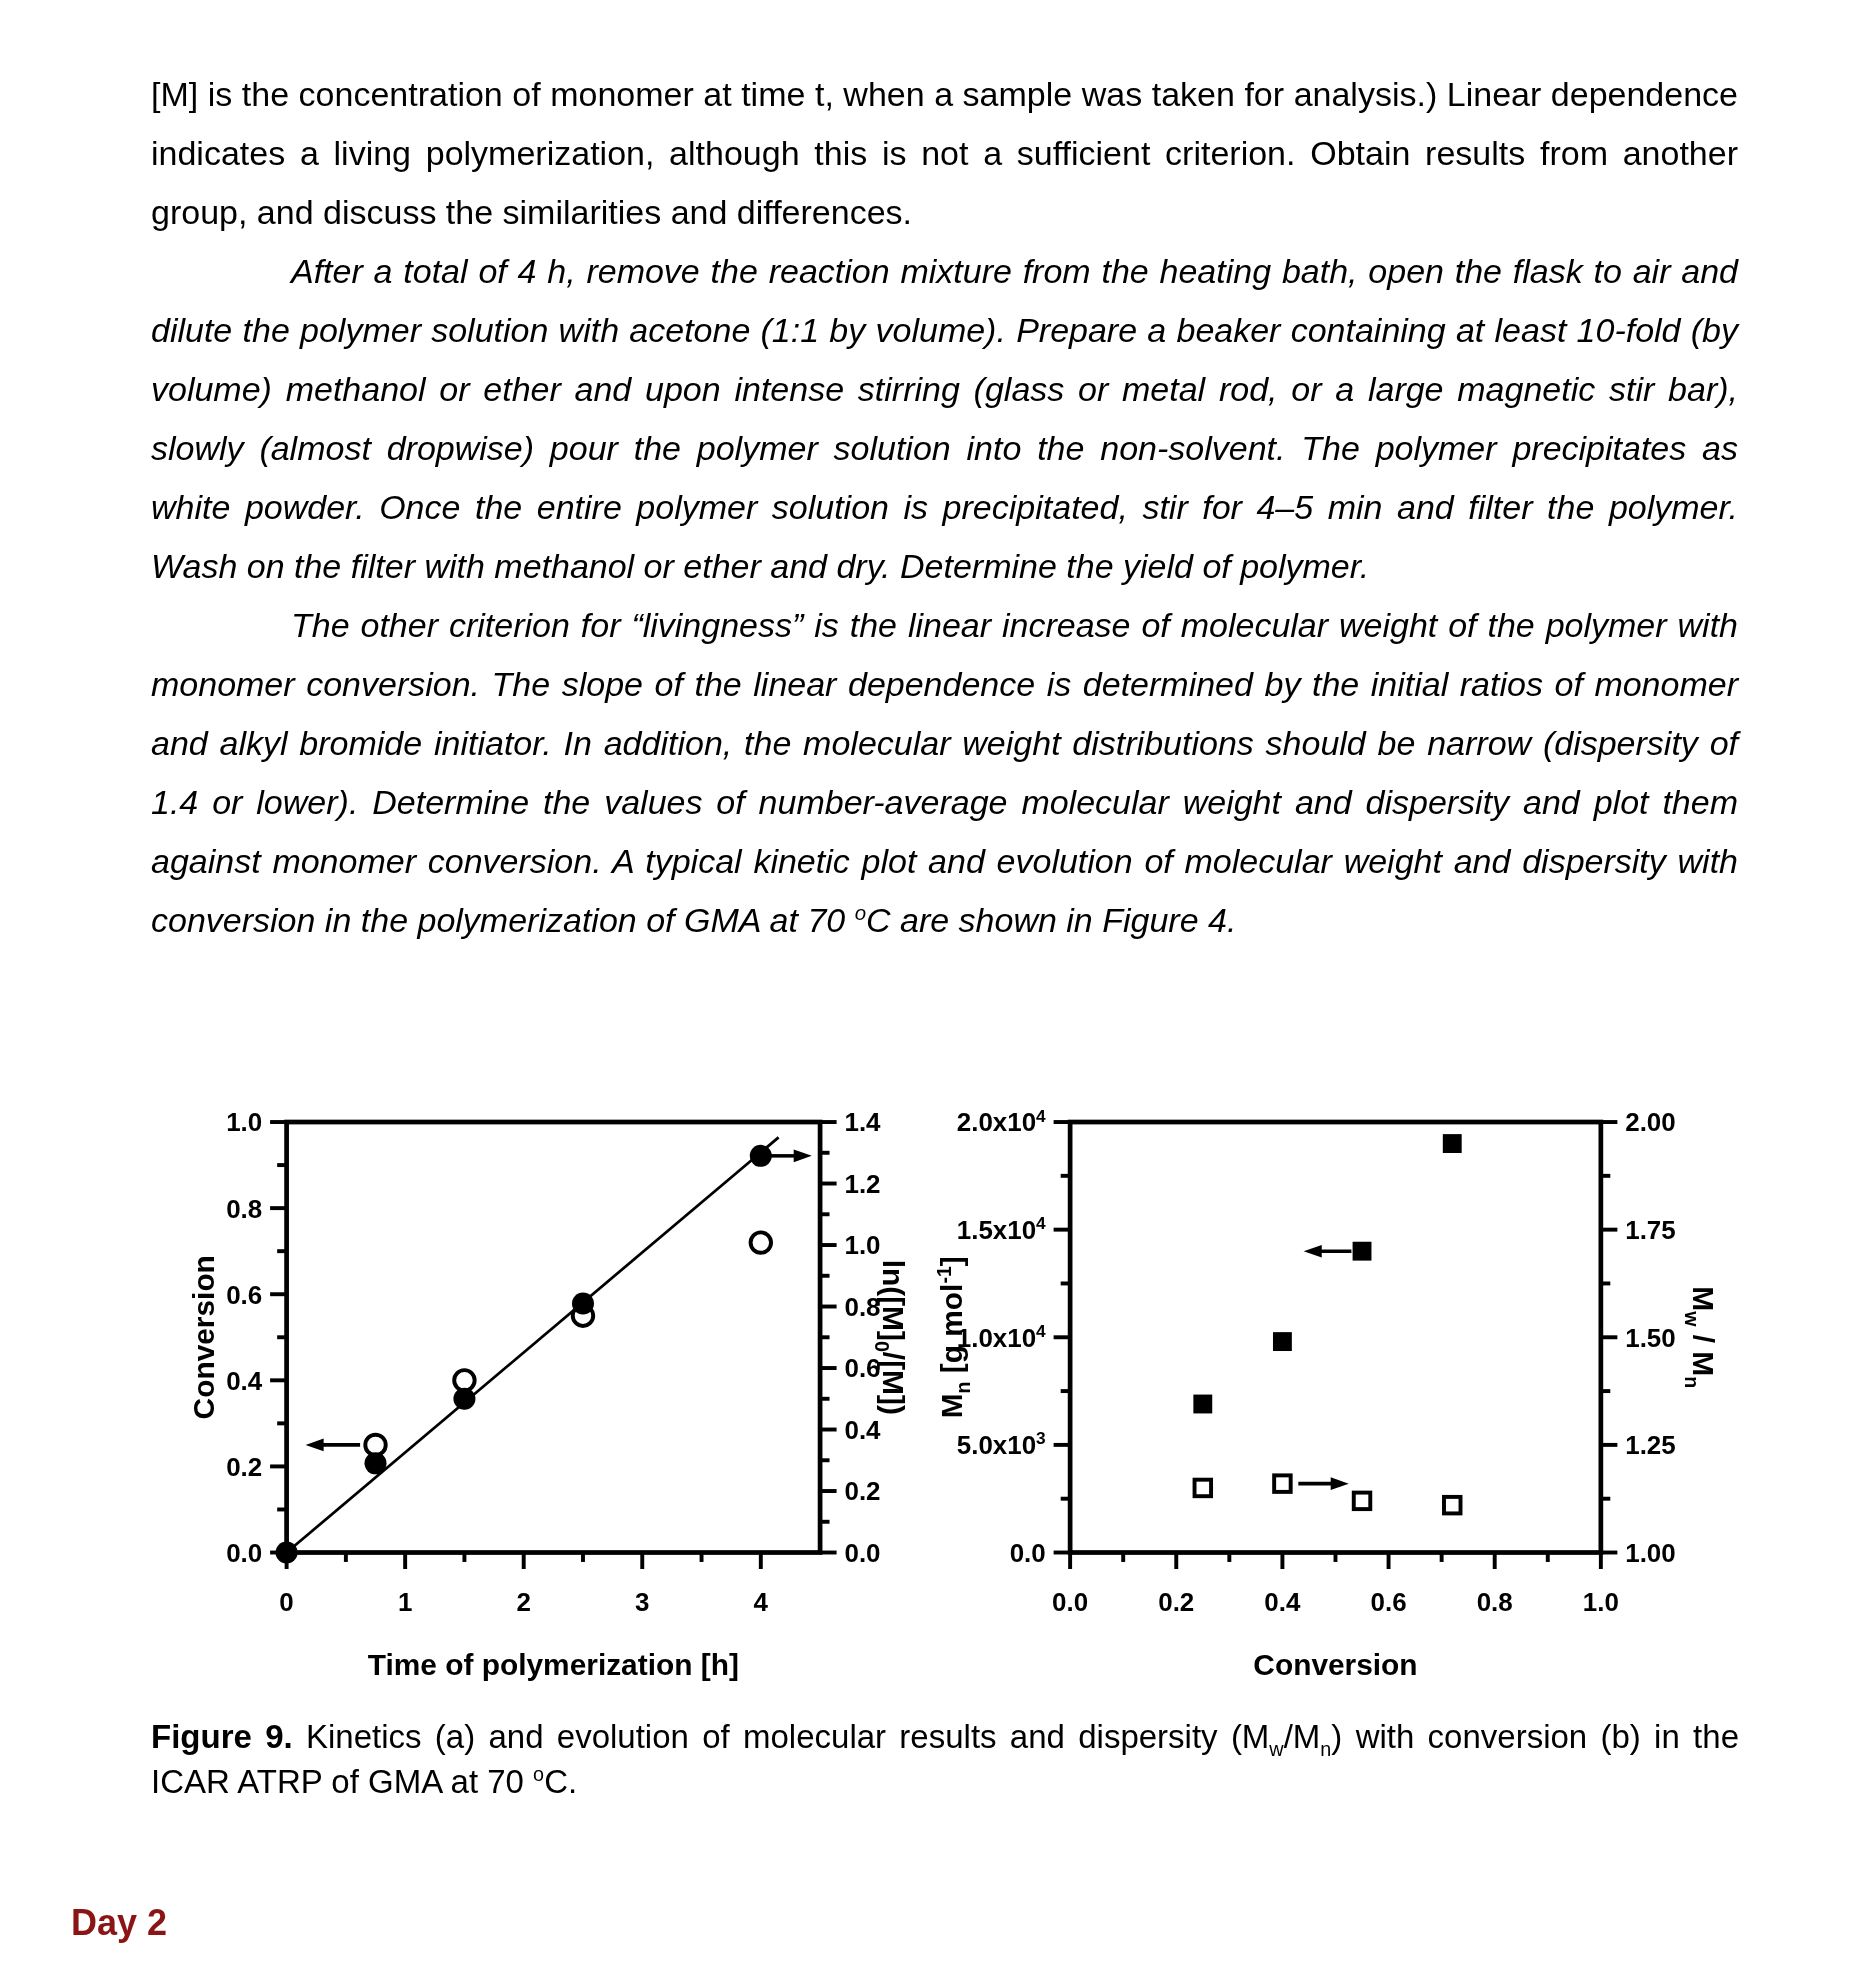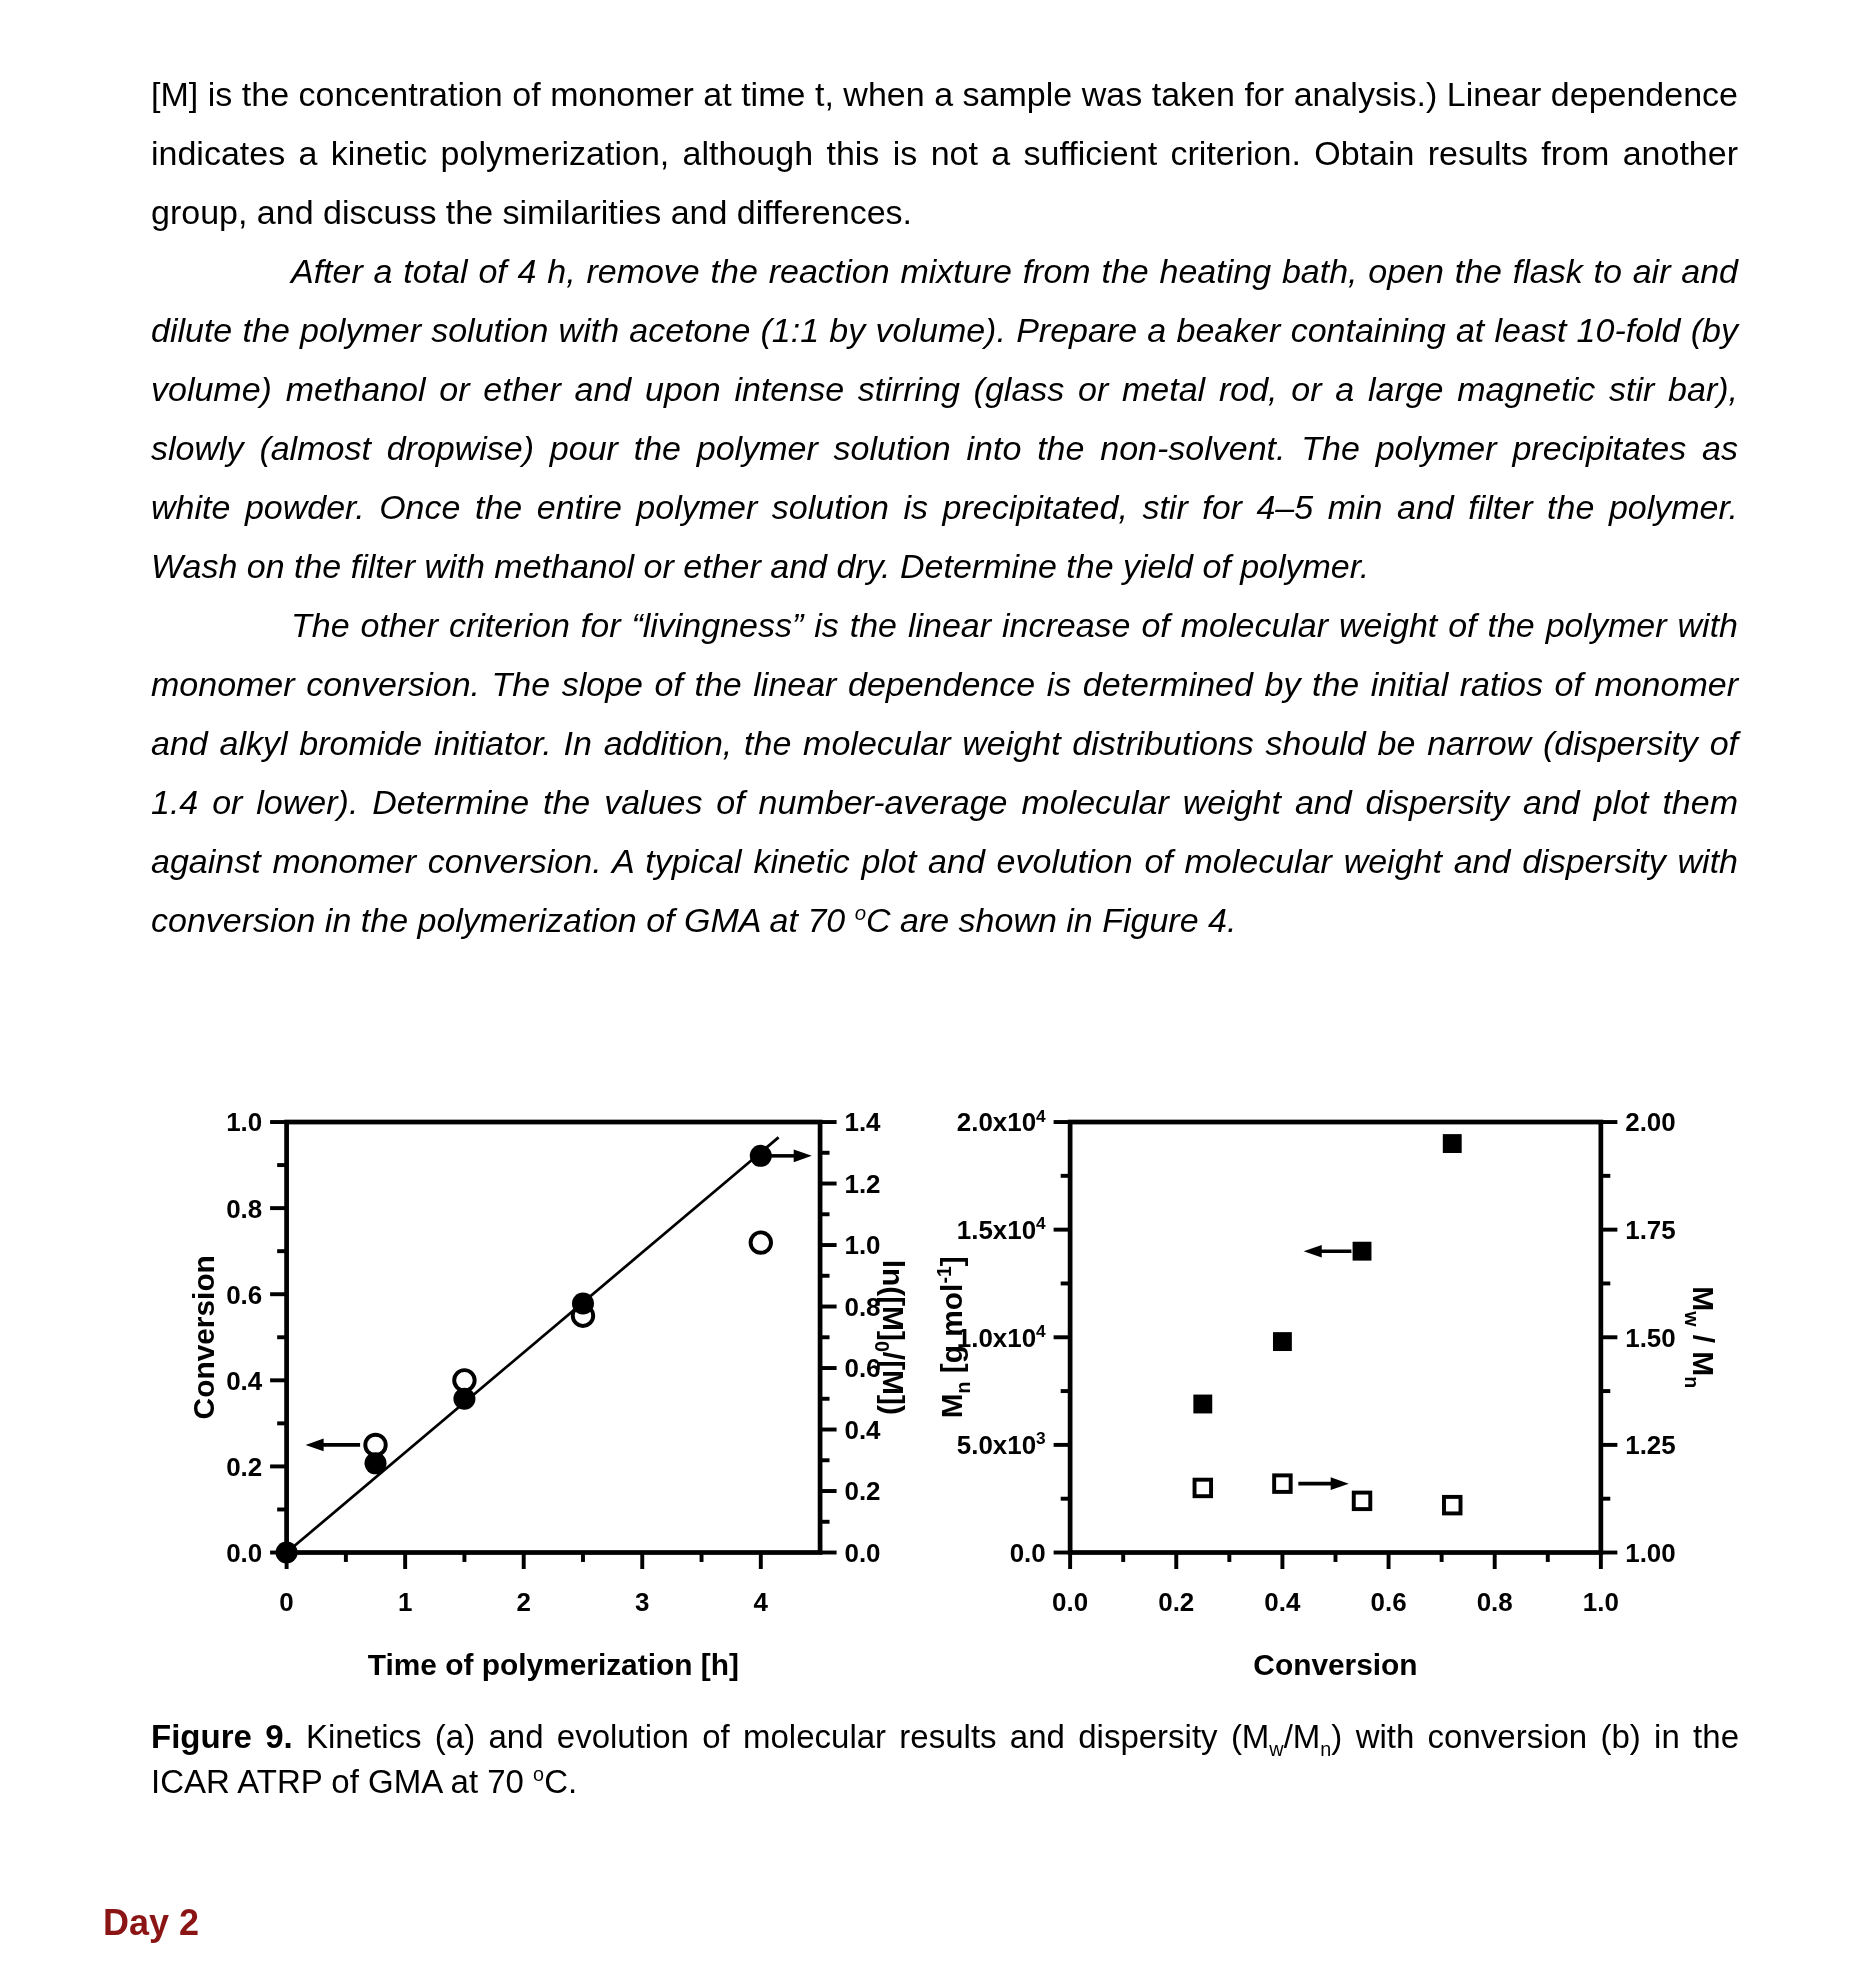--- a/index.html
+++ b/index.html
@@ -6,27 +6,27 @@
   body{width:1872px;height:2264px;position:relative;font-family:"Liberation Sans",sans-serif;color:#000;}
   .body-text{position:absolute;top:65px;left:151px;width:1587px;font-size:34px;line-height:59px;text-align:justify;}
   .para{margin:0;}
   .indent{text-indent:140px;font-style:italic;}
   sup{font-size:60%;vertical-align:super;line-height:0;}
   sub{font-size:60%;vertical-align:sub;line-height:0;}
   .figure{position:absolute;top:1061px;left:149px;width:1604px;height:641px;}
   .figure svg{width:100%;height:100%;display:block;}
   .caption{position:absolute;top:1714px;left:151px;width:1588px;font-size:33px;line-height:45px;text-align:justify;margin:0;}
   .caption b{font-weight:bold;}
-  .day2{position:absolute;top:1902px;left:103px;margin:0;font-size:36px;font-weight:bold;color:#8b1414;}
+  .day2{position:absolute;top:1902px;left:71px;margin:0;font-size:36px;font-weight:bold;color:#8b1414;}
 </style>
 </head>
 <body>
 
 <div class="body-text">
-  <p class="para">[M] is the concentration of monomer at time t, when a sample was taken for analysis.) Linear dependence indicates a kinetic polymerization, although this is not a sufficient criterion.  Obtain results from another group, and discuss the similarities and differences.</p>
+  <p class="para">[M] is the concentration of monomer at time t, when a sample was taken for analysis.) Linear dependence indicates a living polymerization, although this is not a sufficient criterion.  Obtain results from another group, and discuss the similarities and differences.</p>
   <p class="para indent">After a total of 4 h, remove the reaction mixture from the heating bath, open the flask to air and dilute the polymer solution with acetone (1:1 by volume). Prepare a beaker containing at least 10-fold (by volume) methanol or ether and upon intense stirring (glass or metal rod, or a large magnetic stir bar), slowly (almost dropwise) pour the polymer solution into the non-solvent. The polymer precipitates as white powder. Once the entire polymer solution is precipitated, stir for 4–5 min and filter the polymer. Wash on the filter with methanol or ether and dry. Determine the yield of polymer.</p>
   <p class="para indent"><span>The other criterion for “livingness” is the linear increase of molecular weight of the polymer with monomer conversion. The slope of the linear dependence is determined by the initial ratios of monomer and alkyl bromide initiator. In addition, the molecular weight distributions should be narrow (dispersity of 1.4 or lower). Determine the values of number-average molecular weight and dispersity and plot them against monomer conversion. A typical kinetic plot and evolution of molecular weight and dispersity with conversion in the polymerization of GMA at 70 </span><sup>o</sup><span>C are shown in Figure 4.</span></p>
 </div>
 
 <div class="figure">
   <svg id="chart-svg" viewBox="0 0 4080 1630">
       <g fill="#000" font-family="&quot;Liberation Sans&quot;, sans-serif" font-weight="bold">
         <rect x="350" y="155" width="1357" height="1095" fill="none" stroke="#000" stroke-width="12"></rect>
         <g>
           <line x1="350" y1="1250" x2="350" y2="1292" stroke="#000" stroke-width="10"></line>

